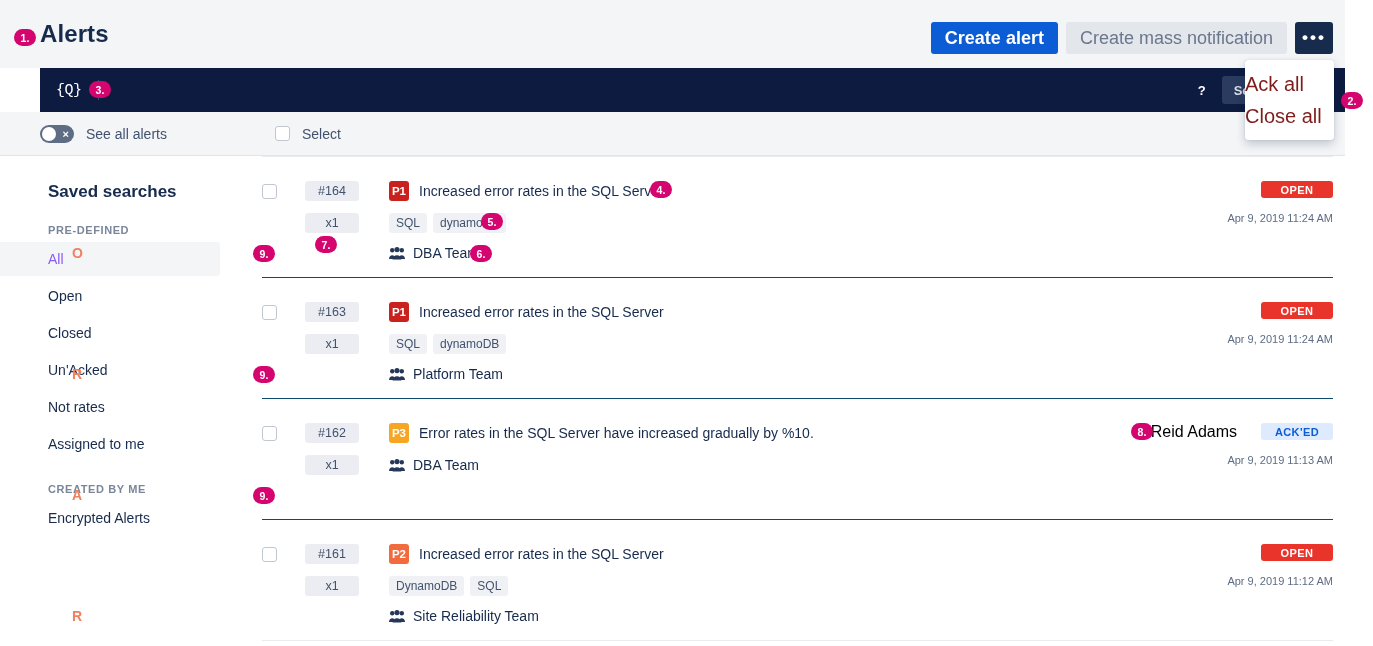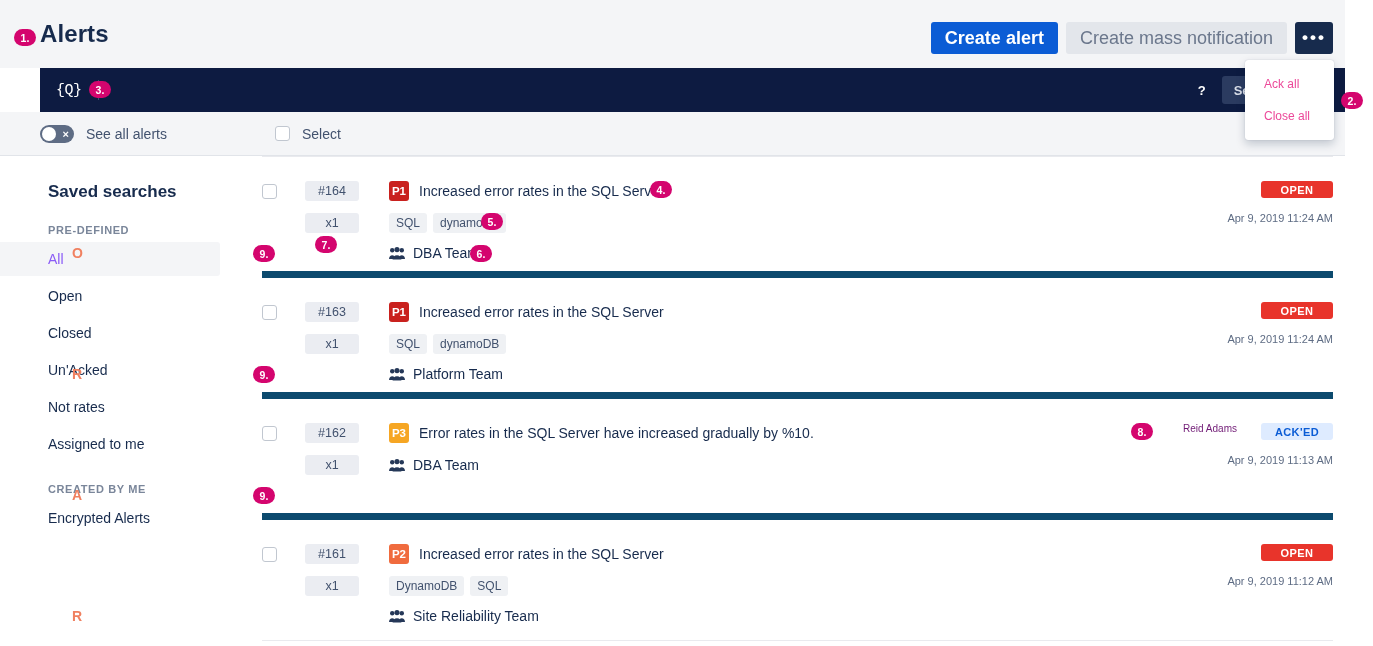--- a/index.html
+++ b/index.html
@@ -42,21 +42,21 @@
 
   
   .dropdown {
     position: absolute; left: 1245px; top: 60px; width: 89px; height: 80px;
     background: #fff; border-radius: 3px;
     box-shadow: 0 4px 10px rgba(9,30,66,.22), 0 0 1px rgba(9,30,66,.28);
     z-index: 40; padding: 8px 0;
   }
   .dropdown-item {
     height: 32px; display: flex; align-items: center;
-    padding: 0 19px; font-size: 12px; color: #ec4899; cursor: pointer;
+    padding: 0 0; font-size: 20px; color: #7f1d1d; cursor: pointer;
     white-space: nowrap;
   }
 
   
   .searchbar {
     position: absolute; left: 40px; top: 68px; width: 1305px; height: 44px;
     background: #0D1B41; display: flex; align-items: center;
     padding-left: 16px; z-index: 10;
   }
   .q-icon {
@@ -124,21 +124,21 @@
   .sb-item.active { background: #F4F5F7; color: #8b5cf6; }
 
   
   .list {
     position: absolute; left: 232px; top: 156px; width: 1141px; height: 490px;
     background: #fff; padding-left: 30px; padding-right: 40px;
   }
   .list-topline { height: 1px; background: #E9EAEE; margin: 0 0 0 0; width: 1071px; }
   .alert-row {
     position: relative; height: 121px;
-    border-bottom: 7px solid #0c4a6e; width: 1071px;
+    border-bottom: 1px solid #0c4a6e; width: 1071px;
   }
   .alert-row:last-child { border-bottom: 1px solid #E9EAEE; }
   .ln { position: absolute; display: flex; align-items: center; }
   .ln1 { top: 24px; left: 0; }
   .ln2 { top: 56px; left: 0; }
   .ln3 { top: 88px; left: 0; }
   .row-cb { width: 15px; height: 15px; border: 1.5px solid #C1C7D0; border-radius: 3px; background:#fff; cursor:pointer; flex:none; }
   .idtag {
     width: 54px; text-align: center; background: #EBEDF2; color: #42526E;
     border-radius: 3px; font-size: 12.5px; padding: 3px 0; margin-left: 28px;
@@ -166,21 +166,21 @@
   .right-col { position: absolute; right: 0; top: 0; width: 320px; height: 100%; }
   .badge-status {
     position: absolute; right: 0; top: 24px; height: 17px;
     border-radius: 3px; font-size: 11px; font-weight: 700;
     letter-spacing: .4px; display: flex; align-items: center;
     justify-content: center; padding: 0 10px; min-width: 72px;
   }
   .st-open { background: #E8342B; color: #fff; }
   .st-ack  { background: #DEEBFF; color: #0B5CD5; }
   .ts { position: absolute; right: 0; top: 55px; font-size: 11px; color: #5E6C84; white-space: nowrap; }
-  .assignee { position: absolute; right: 96px; top: 24px; font-size: 10px; color: #701a75; white-space: nowrap; padding-left: 48px; }
+  .assignee { position: absolute; right: 96px; top: 24px; font-size: 16px; color: #000000; white-space: nowrap; padding-left: 48px; }
 
   
   .pin {
     position: absolute; background: #D4056E; color: #fff;
     border-radius: 10px; height: 17px; min-width: 22px;
     font-size: 10.5px; font-weight: 700;
     display: flex; align-items: center; justify-content: center;
     z-index: 60; padding: 0 4px;
   }
 </style>

